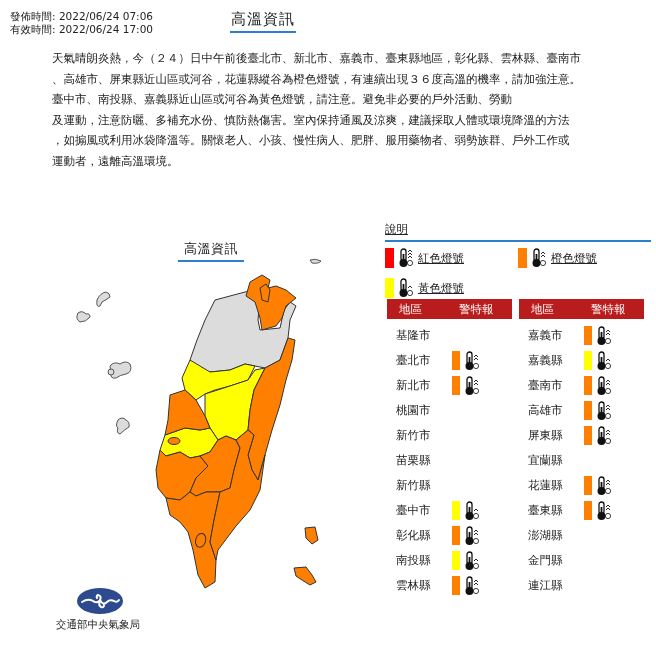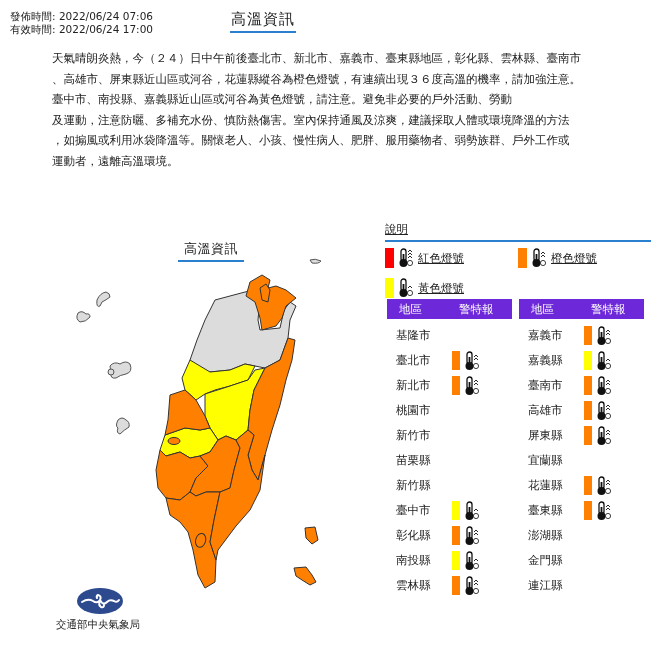--- a/index.html
+++ b/index.html
@@ -27,21 +27,21 @@
   .legend { position: absolute; left: 385px; top: 222px; width: 266px; text-decoration: underline; }
   .legend-title { font-size: 11.5px; padding-bottom: 3px; border-bottom: 2px solid #2a7fcf; width: 266px; }
   .legend-row { display: flex; align-items: center; height: 28px; margin-top: 2px; }
   .legend-item { display: flex; align-items: center; width: 135px; }
   .swatch { display: inline-block; width: 9px; height: 20px; margin-right: 4px; }
   .therm { display: inline-block; width: 16px; height: 20px; margin-right: 4px; }
   .legend-label { font-size: 11.5px; }
 
   .tables { position: absolute; left: 387px; top: 299px; width: 266px; display: flex; gap: 7px; }
   .tcol { width: 125px; }
-  .thead { background: #6d28d9; color: #fff; height: 20px; display: flex; align-items: center; font-size: 11.5px; }
+  .thead { background: #b91c1c; color: #fff; height: 20px; display: flex; align-items: center; font-size: 11.5px; }
   .thead .h1 { width: 55px; padding-left: 12px; }
   .thead .h2 { padding-left: 17px; font-family: Liberation Mono, monospace; }
   .trow { display: flex; align-items: center; height: 25px; }
   .trow:first-of-type { margin-top: 4px; }
   .region { width: 60px; padding-left: 9px; font-size: 11.5px; white-space: nowrap; }
   .warn { display: flex; align-items: center; }
   .trow .swatch { width: 8px; height: 19px; margin-left: 5px; margin-right: 4px; }
   .trows { margin-top: 4px; }
 </style>
 </head>

